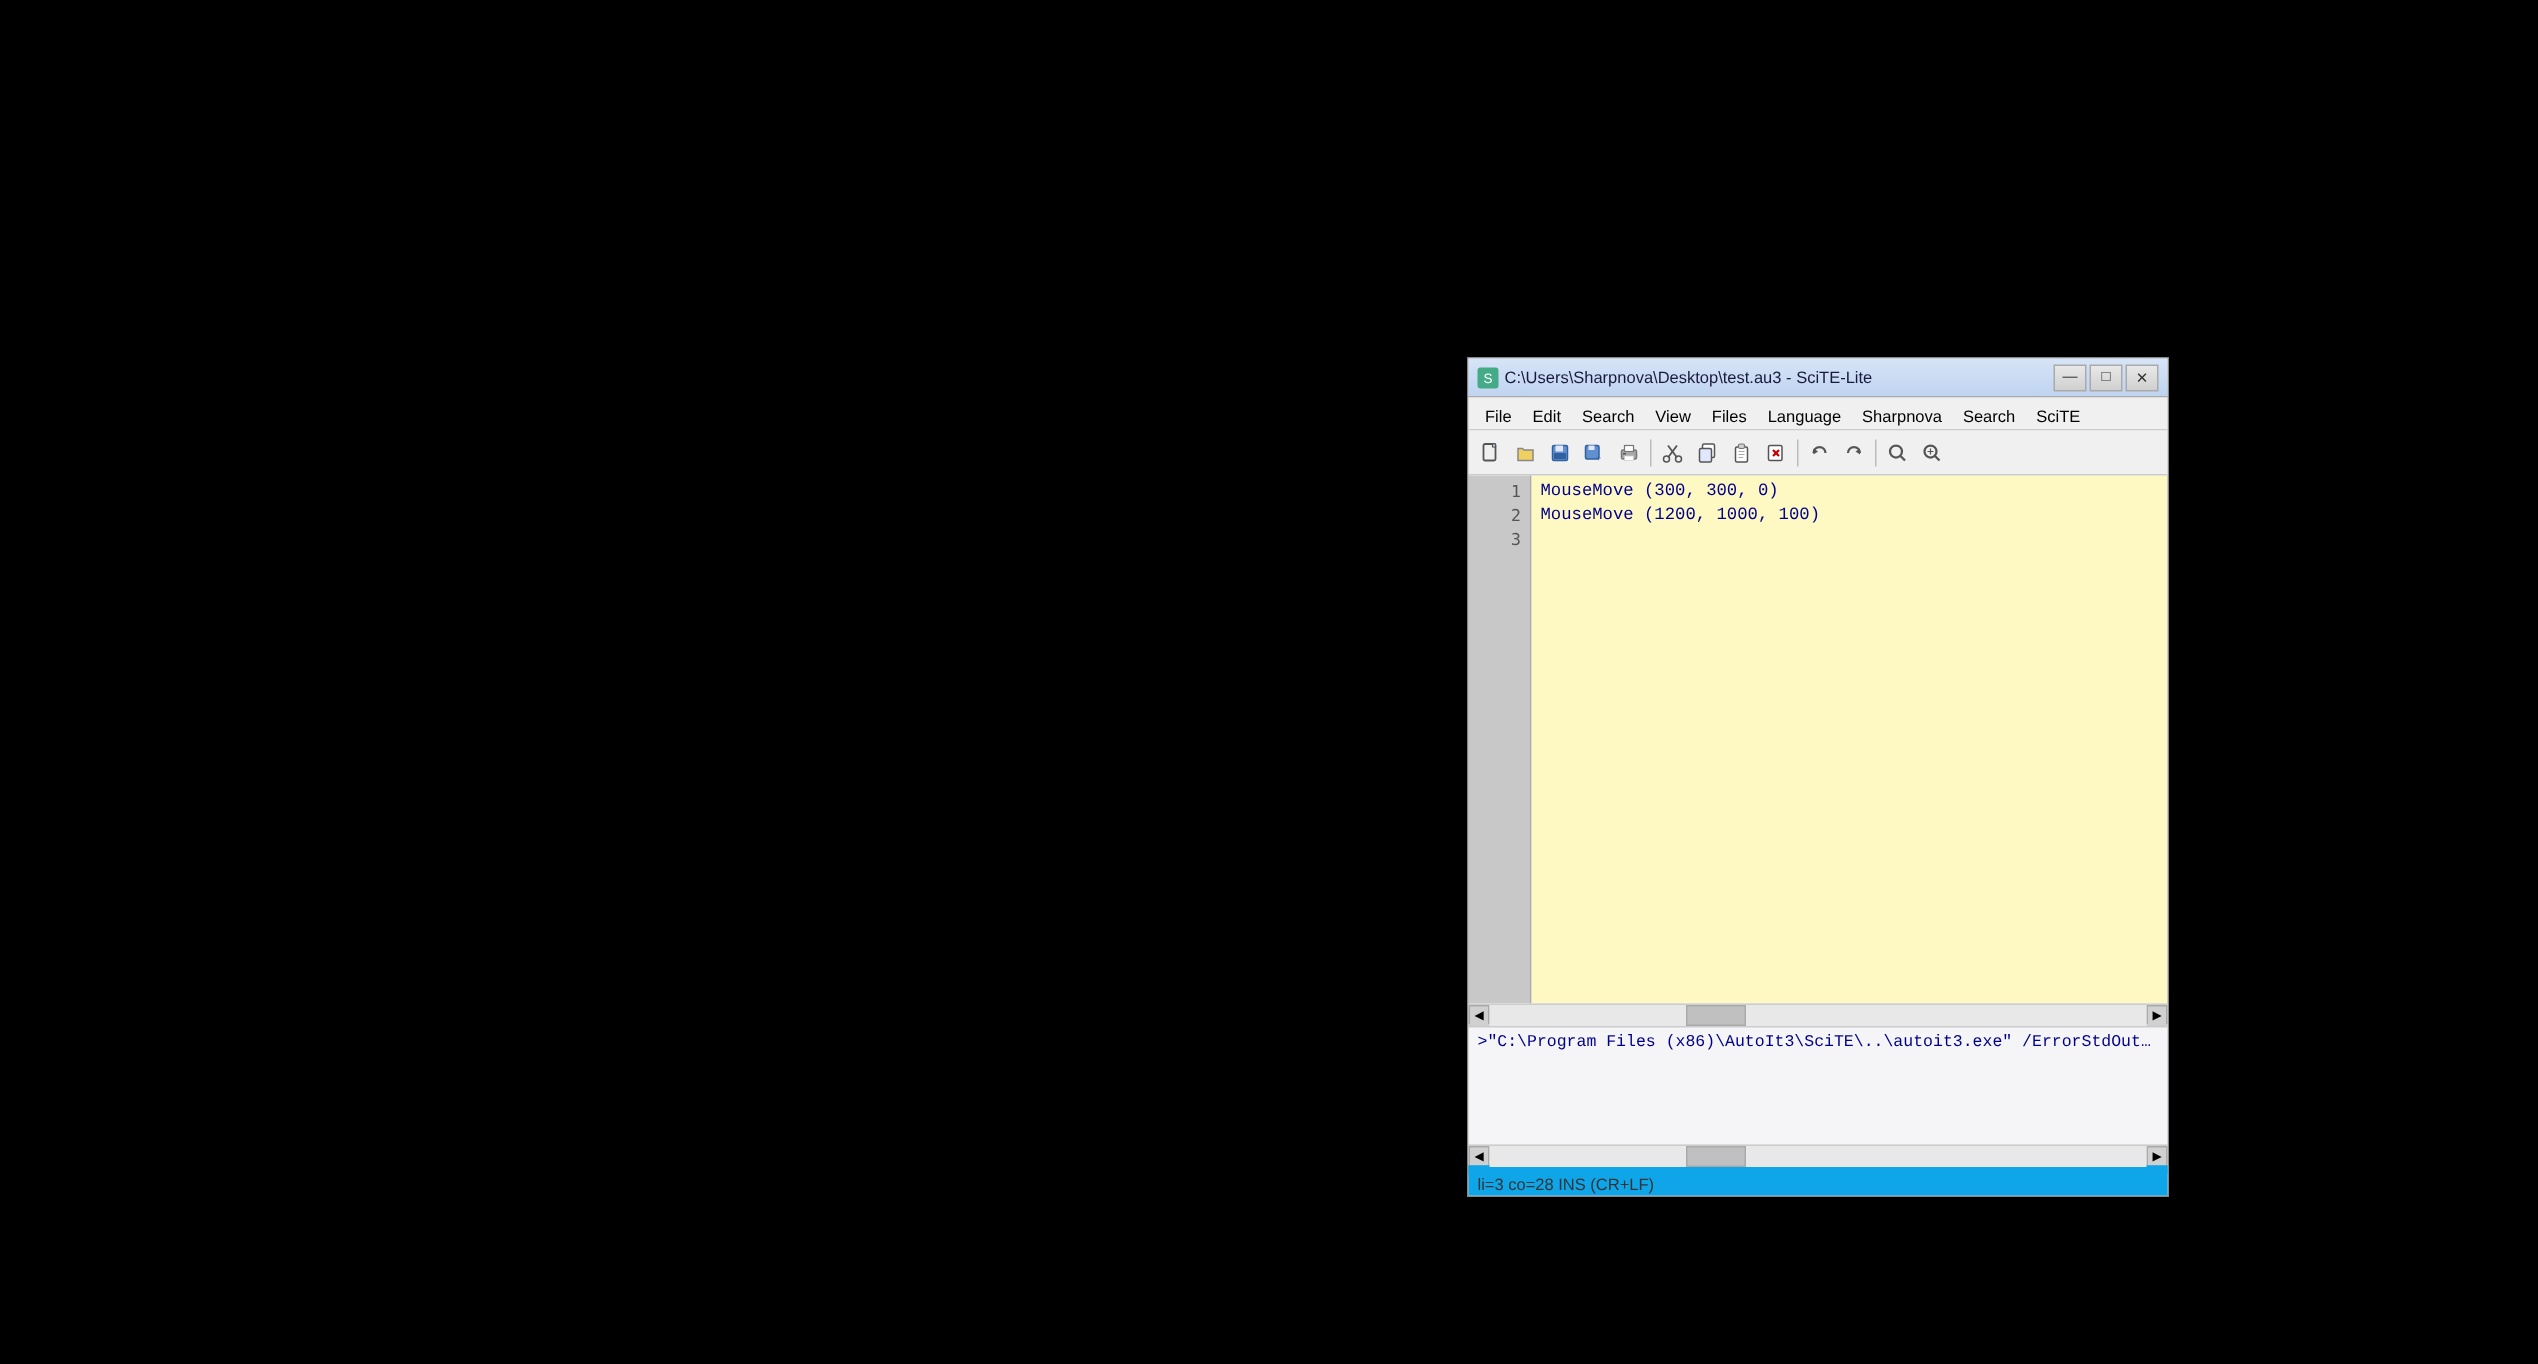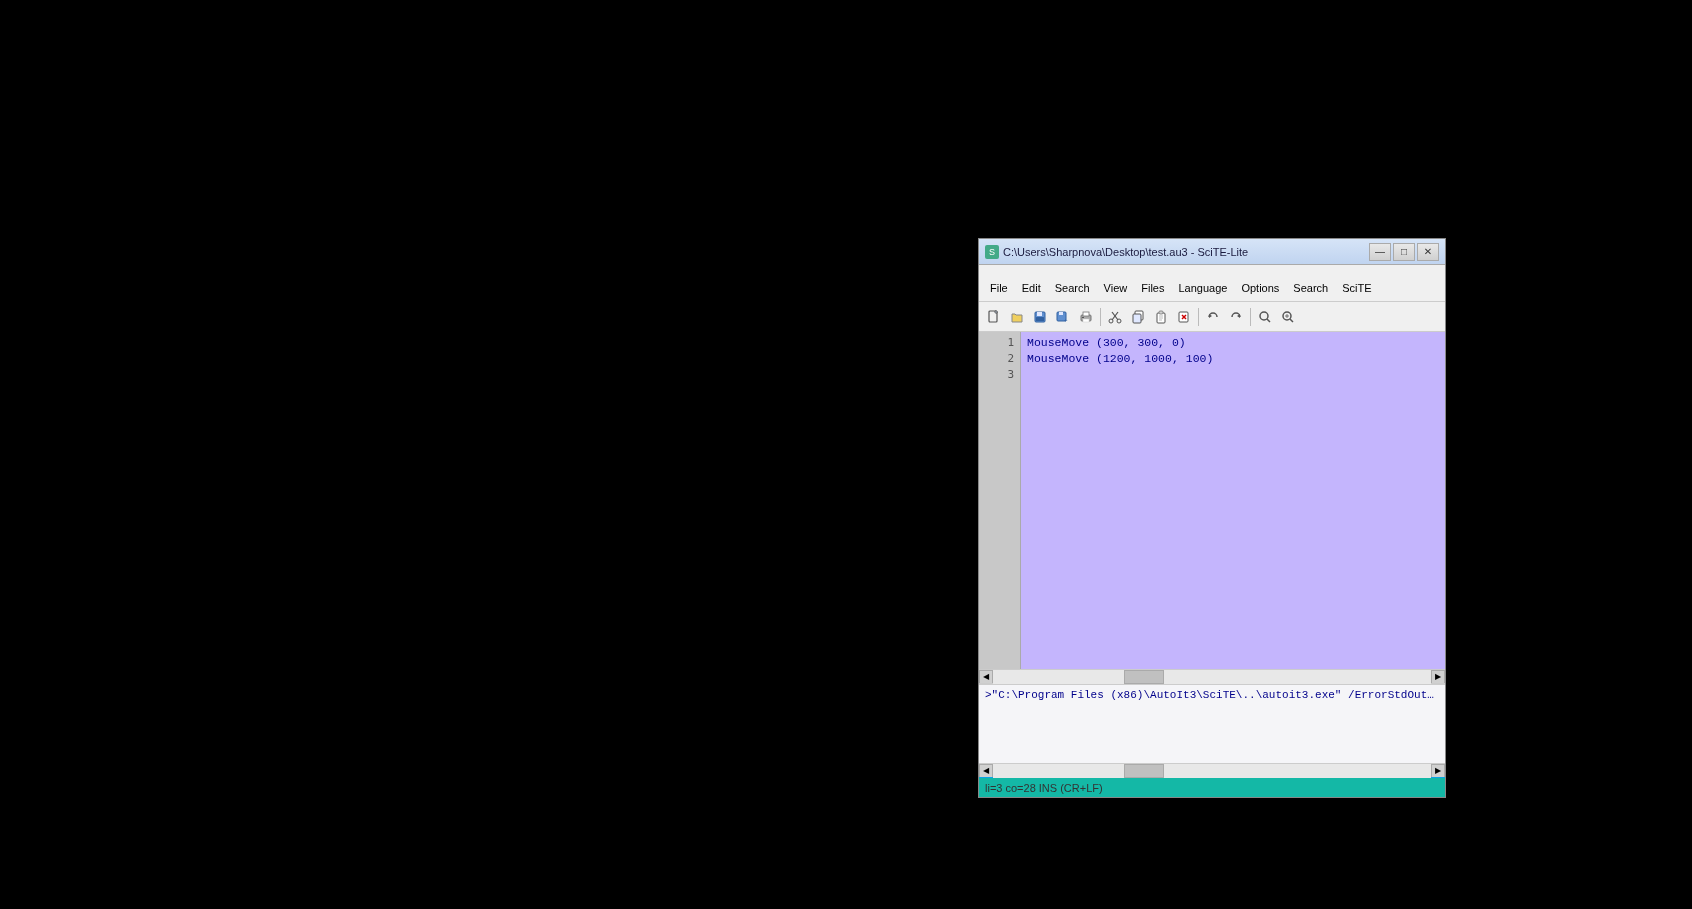--- a/index.html
+++ b/index.html
@@ -80,25 +80,24 @@
       justify-content: center;
       font-size: 10px;
       color: #333;
     }
 
     
     #menu-bar {
       height: 22px;
       background: #f0f0f0;
       display: flex;
-      align-items: flex-start;
+      align-items: flex-end;
       padding: 0 4px;
       border-bottom: 1px solid #ccc;
       flex-shrink: 0;
-      margin-top: 15px;
     }
 
     .menu-item {
       padding: 2px 7px;
       font-size: 11px;
       color: #000;
       cursor: pointer;
       border-radius: 2px;
     }
 
@@ -159,21 +158,21 @@
       justify-content: flex-end;
       padding-right: 6px;
       font-size: 11px;
       font-family: monospace;
       color: #555;
     }
 
     
     #code-area {
       flex: 1;
-      background: #c4b5fd;
+      background: #fef9c3;
       padding: 2px 6px;
       overflow: auto;
     }
 
     .code-line {
       height: 16px;
       display: flex;
       align-items: center;
       font-size: 11.5px;
       font-family: 'Courier New', Courier, monospace;
@@ -268,22 +267,22 @@
       width: 40px;
       height: 100%;
       background: #c0c0c0;
       border: 1px solid #aaa;
       cursor: pointer;
     }
 
     
     #status-bar {
       height: 20px;
-      background: #14b8a6;
-      border-top: 1px solid #0ea5e9;
+      background: #0ea5e9;
+      border-top: 6px solid #0ea5e9;
       display: flex;
       align-items: center;
       padding: 0 6px;
       font-size: 11px;
       color: #333;
       flex-shrink: 0;
     }
 
     
     .icon-svg {
@@ -310,21 +309,21 @@
     </div>
   </div>
 
   <div id="menu-bar">
     <div class="menu-item">File</div>
     <div class="menu-item">Edit</div>
     <div class="menu-item">Search</div>
     <div class="menu-item">View</div>
     <div class="menu-item">Files</div>
     <div class="menu-item">Language</div>
-    <div class="menu-item">Options</div>
+    <div class="menu-item">Sharpnova</div>
     <div class="menu-item">Search</div>
     <div class="menu-item">SciTE</div>
   </div>
 
   <div id="toolbar">
     <button class="toolbar-btn" title="New">
       <svg class="icon-svg" viewBox="0 0 14 14">
         <rect x="2" y="1" width="8" height="11" rx="1" fill="none" stroke="#555" stroke-width="1.2"></rect>
         <polyline points="8,1 10,3" fill="none" stroke="#555" stroke-width="1.2"></polyline>
         <polygon points="8,1 10,1 10,3 8,3" fill="#c8d8f0" stroke="#555" stroke-width="0.8"></polygon>

